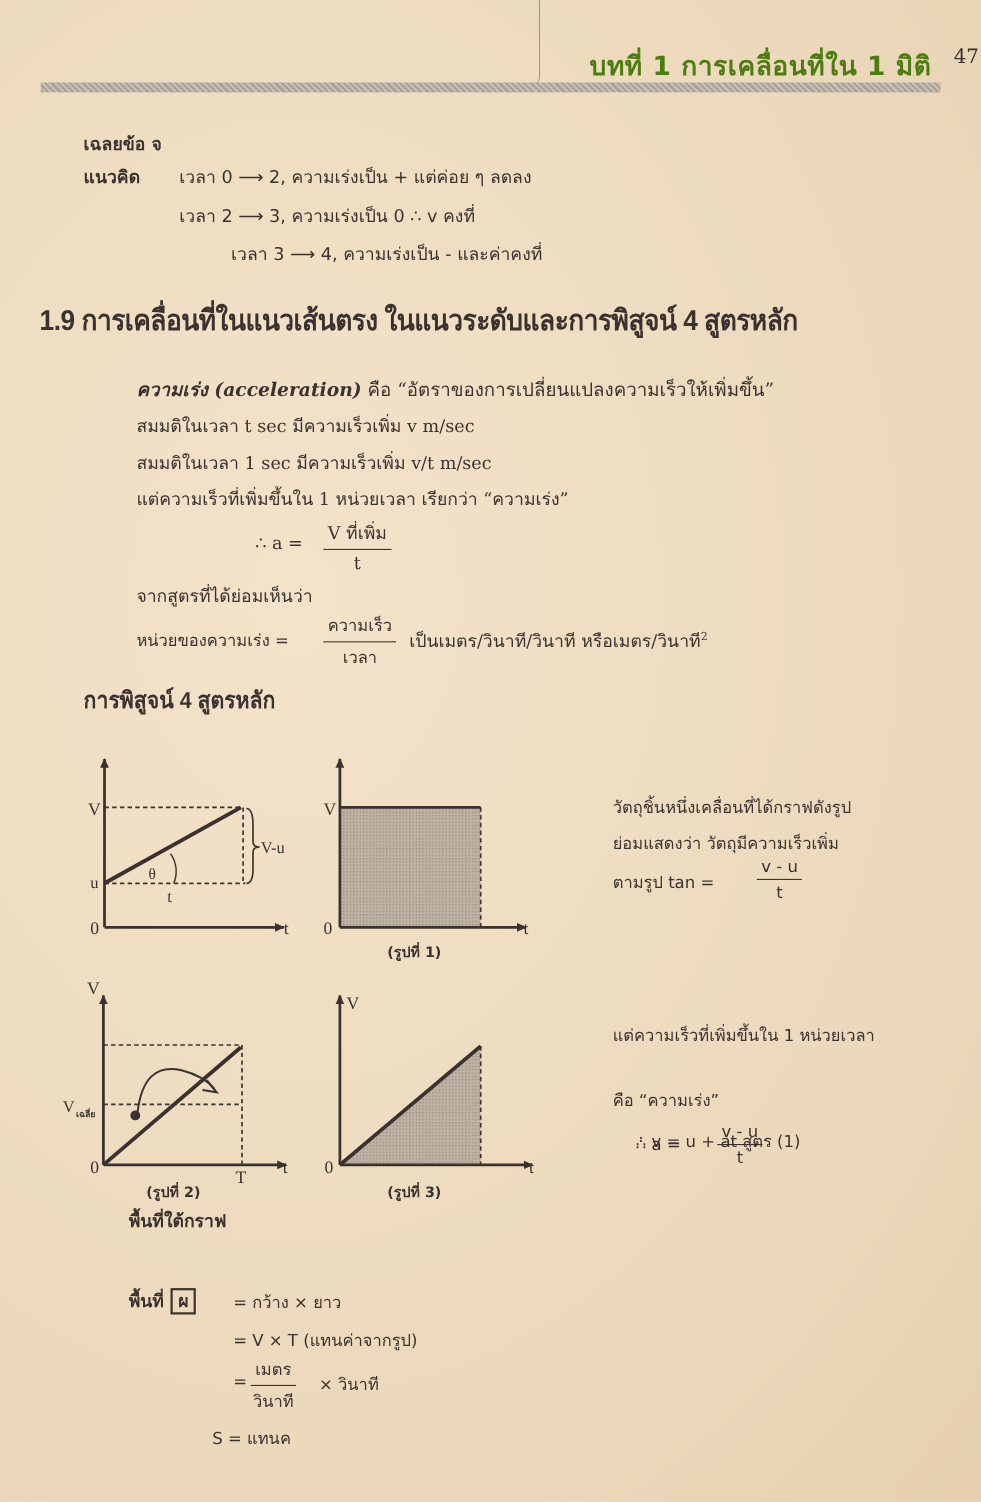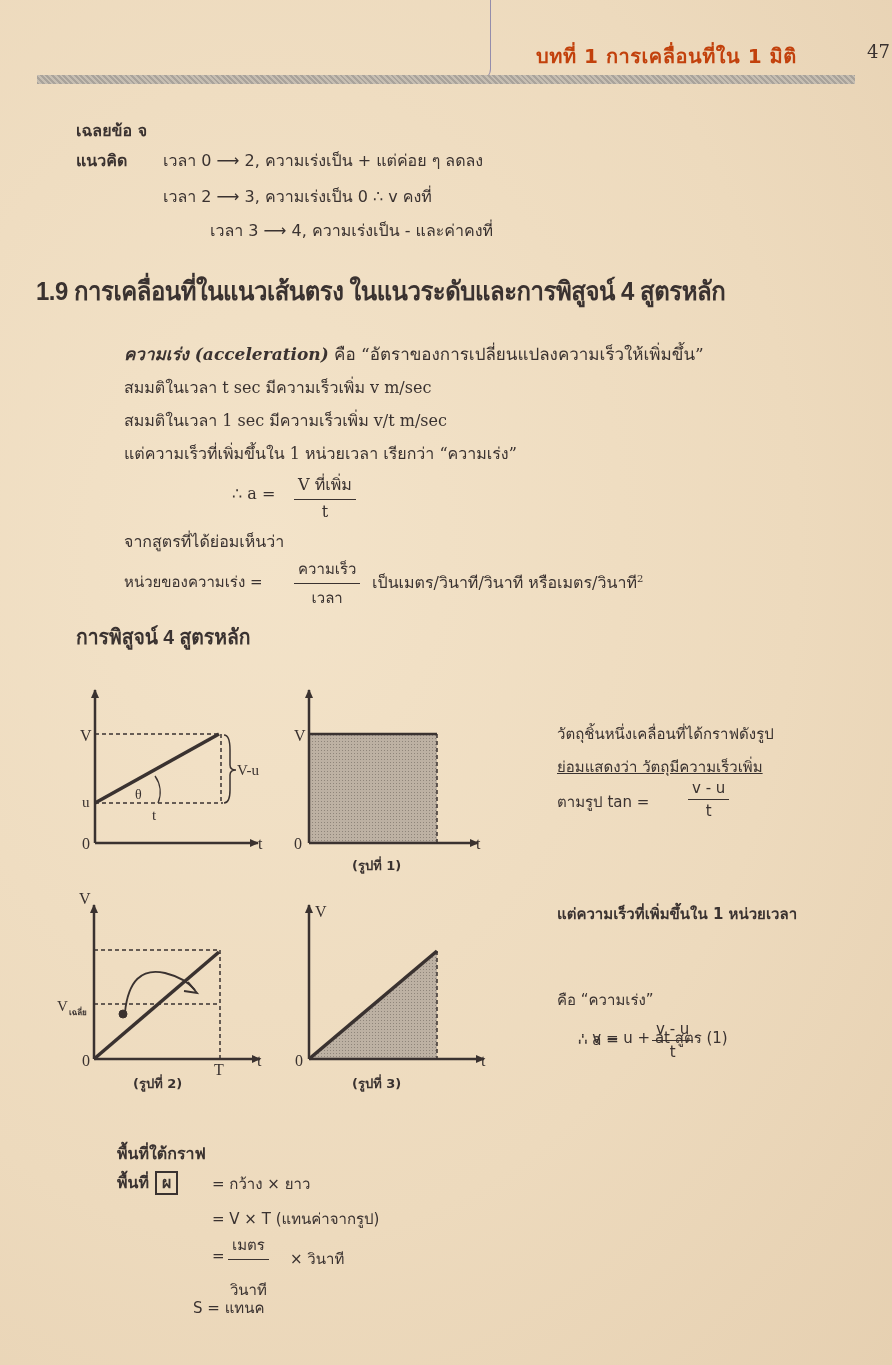--- a/index.html
+++ b/index.html
@@ -5,21 +5,21 @@
     html, body { margin: 0; padding: 0; }
     body {
       width: 892px; height: 1365px; overflow: hidden;
       background: #efdcc0;
       background-image: radial-gradient(ellipse at 30% 40%, #f3e3c9 0%, #eddabd 60%, #e6d0b1 100%);
       position: relative;
       font-family: "DejaVu Serif", "Liberation Serif", serif;
       color: #3a3230;
     }
     .abs { position: absolute; white-space: nowrap; }
-    .header-title { left: 536px; top: 40px; font-size: 20px; font-weight: bold; color: #c2410c; letter-spacing: 0.5px; }
+    .header-title { left: 536px; top: 40px; font-size: 24px; font-weight: bold; color: #4d7c0f; letter-spacing: 0.5px; }
     .page-num { left: 867px; top: 41px; font-size: 18px; font-weight: normal; }
     .header-rule { position: absolute; left: 37px; top: 75px; width: 818px; height: 9px;
       background: repeating-linear-gradient(45deg, #a9a39b 0 2px, #c6beb2 2px 4px); }
     .pen-mark { position: absolute; left: 480px; top: 0; width: 10px; height: 80px;
       border-right: 1.5px solid #5a5aa0; border-radius: 0 0 20px 0; opacity: 0.6; }
     .bold-sans { font-family: "DejaVu Sans", "Liberation Sans", sans-serif; font-weight: bold; }
     .sans { font-family: "DejaVu Sans", "Liberation Sans", sans-serif; }
     .t15 { font-size: 15px; }
     .t16 { font-size: 16px; }
     .t17 { font-size: 17px; }
@@ -142,41 +142,41 @@
     <line x1="309" y1="1059" x2="437" y2="951" stroke-width="3.5"></line>
     <line x1="437" y1="951" x2="437" y2="1059" stroke-width="1.5" stroke-dasharray="4,3"></line>
   </g>
   <text x="315" y="917" font-size="16">V</text>
   <text x="295" y="1066" font-size="16">0</text>
   <text x="481" y="1066" font-size="16">t</text>
   <text x="352" y="1088" font-size="13" style="font-family:'DejaVu Sans',sans-serif;font-weight:bold;">(รูปที่ 3)</text>
 </svg>
 
 <div class="abs sans t15" style="left:557px; top:722px;">วัตถุชิ้นหนึ่งเคลื่อนที่ได้กราฟดังรูป</div>
-<div class="abs sans t15" style="left:557px; top:755px;text-decoration:underline;">ย่อมแสดงว่า  วัตถุมีความเร็วเพิ่ม</div>
+<div class="abs sans t15" style="left:557px; top:755px;">ย่อมแสดงว่า  วัตถุมีความเร็วเพิ่ม</div>
 <div class="abs sans t15" style="left:557px; top:790px;">ตามรูป  tan  =</div>
 <div class="frac sans t15" style="left:688px; top:779px;">
   <span class="num">v - u</span>
   <span class="den">t</span>
 </div>
 
-<div class="abs sans t15" style="left:557px; top:902px;font-weight:bold;">แต่ความเร็วที่เพิ่มขึ้นใน 1 หน่วยเวลา</div>
+<div class="abs sans t15" style="left:557px; top:929px;">แต่ความเร็วที่เพิ่มขึ้นใน 1 หน่วยเวลา</div>
 <div class="abs sans t15" style="left:557px; top:988px;">คือ “ความเร่ง”</div>
 <div class="abs sans t15" style="left:578px; top:1031px;">∴  a  =</div>
 <div class="frac sans t15" style="left:652px; top:1020px;">
   <span class="num">v - u</span>
   <span class="den">t</span>
 </div>
 <div class="abs sans t15" style="left:578px; top:1026px;">∴  v  =  u + at  สูตร (1)</div>
 
-<div class="abs bold-sans t16" style="left:117px; top:1141px;">พื้นที่ใต้กราฟ</div>
+<div class="abs bold-sans t16" style="left:117px; top:1097px;">พื้นที่ใต้กราฟ</div>
 <div class="abs bold-sans t16" style="left:117px; top:1170px;">
   <span>พื้นที่</span><span class="boxed">ผ</span>
 </div>
 <div class="abs sans t15" style="left:212px; top:1172px;">=  กว้าง × ยาว</div>
 <div class="abs sans t15" style="left:212px; top:1207px;">=  V × T (แทนค่าจากรูป)</div>
 <div class="abs sans t15" style="left:212px; top:1247px;">=</div>
-<div class="frac sans t15" style="left:228px; top:1233px;gap:16px;">
+<div class="frac sans t15" style="left:228px; top:1233px;">
   <span class="num">เมตร</span>
   <span class="den">วินาที</span>
 </div>
 <div class="abs sans t15" style="left:290px; top:1247px;">× วินาที</div>
 <div class="abs sans t15" style="left:193px; top:1296px;">S  =  แทนค</div>
 
 </body></html>

